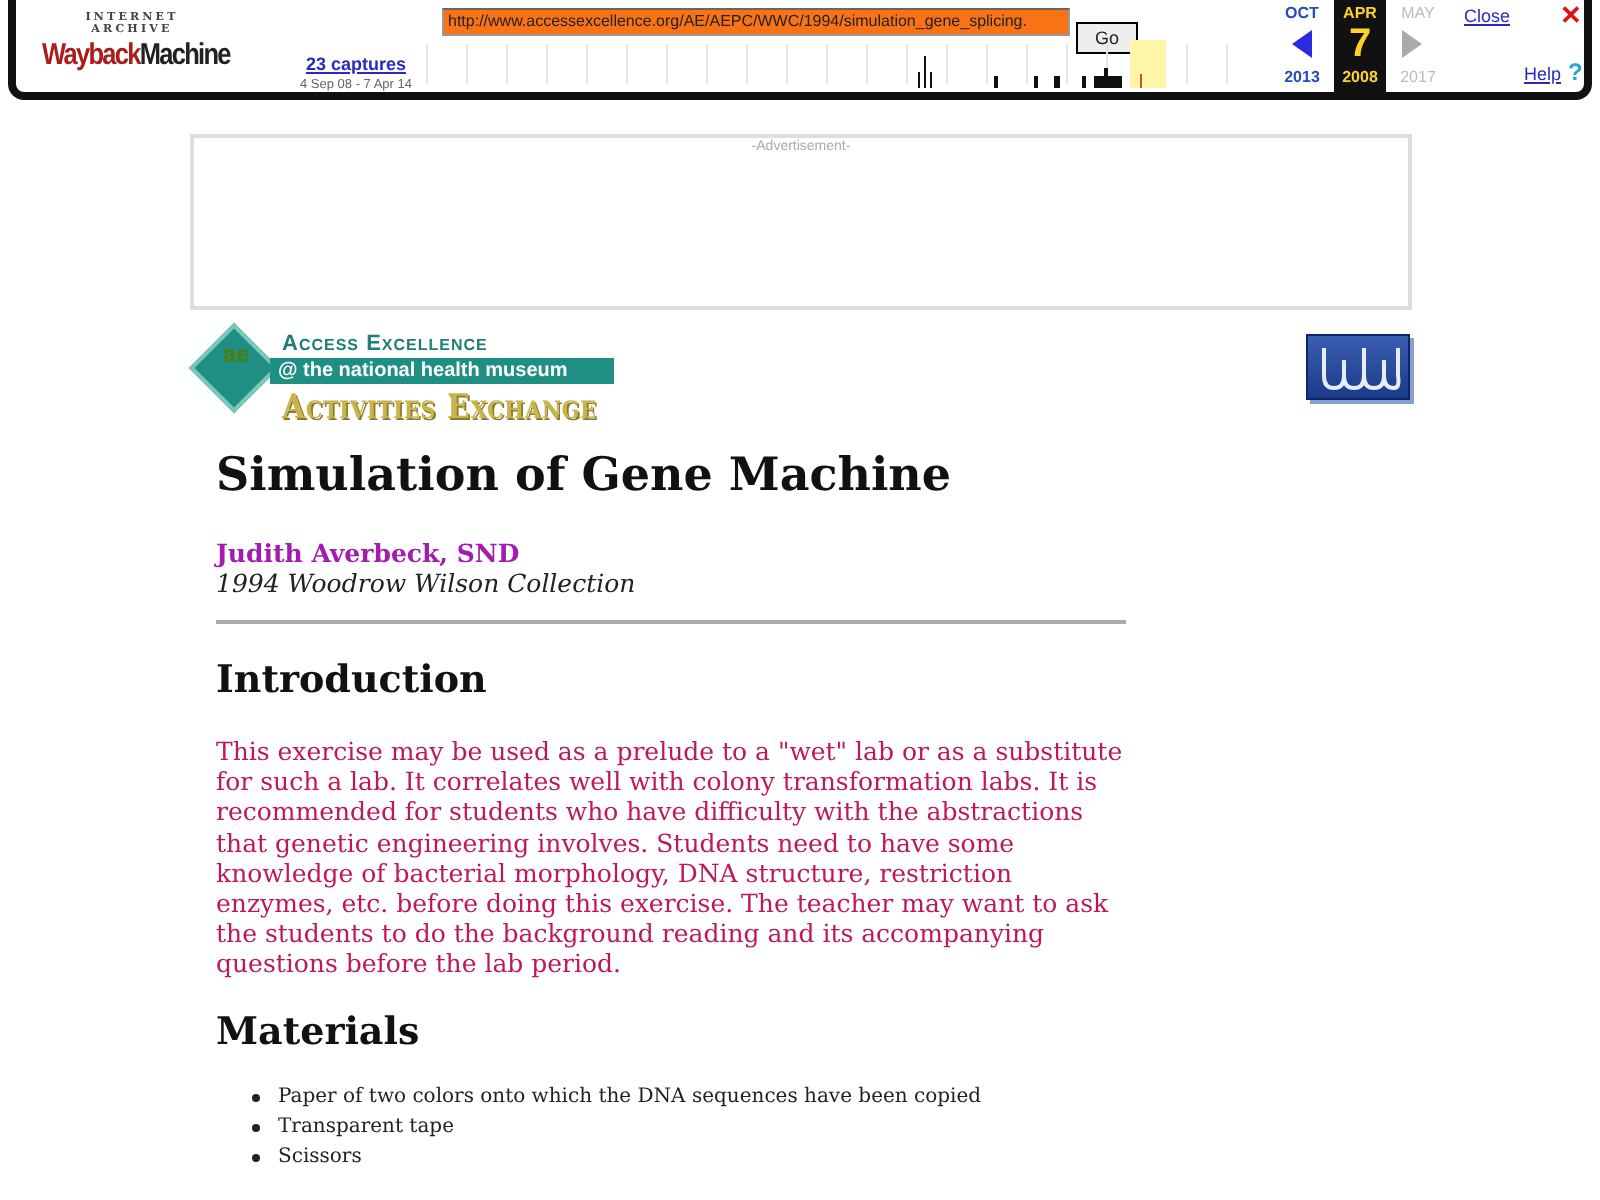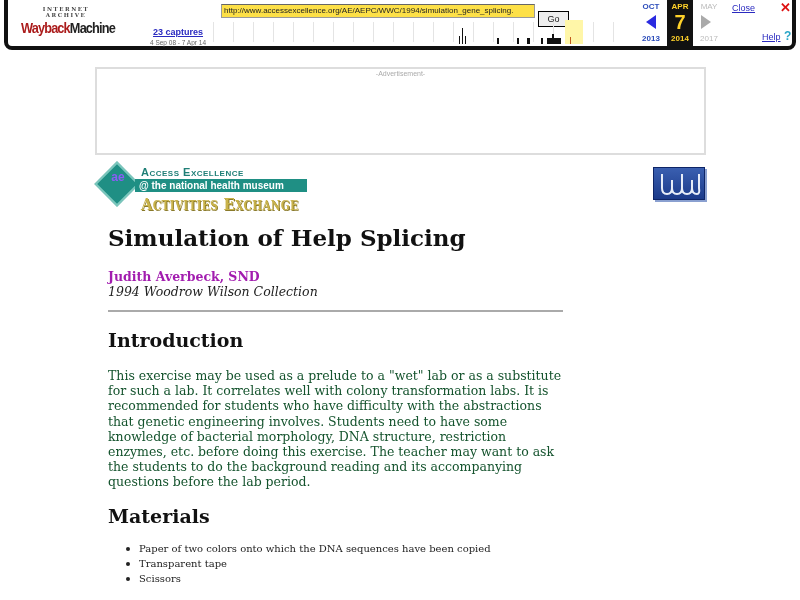--- a/index.html
+++ b/index.html
@@ -15,21 +15,21 @@
     .wb-logo { position: absolute; left: 13px; top: 8px; width: 90px; }
     .wb-logo .ia { font-size: 5.5px; letter-spacing: 1.6px; color: #444; font-weight: bold; text-align: center; font-family: "DejaVu Serif", serif; }
     .wb-logo .wm { margin-top: 2px; font-size: 15px; font-weight: bold; letter-spacing: -1px; line-height: 16px; font-family: "Liberation Sans", sans-serif; transform: scaleX(0.85); transform-origin: left; white-space: nowrap; }
     .wb-logo .wm .w1 { color: #ab1c1c; }
     .wb-logo .wm .w2 { color: #222; }
 
     .wb-caps { position: absolute; left: 130px; top: 29px; width: 80px; text-align: center; }
     .wb-caps a { display: block; font-size: 9px; font-weight: bold; color: #2a2ac0; text-decoration: underline; }
     .wb-caps .range { font-size: 6.5px; color: #666; margin-top: 2px; }
 
-    .wb-url { position: absolute; left: 213px; top: 6px; width: 314px; height: 14px; border: 1px solid #999; border-top-color: #666; font-size: 8px; line-height: 12px; padding-left: 2px; color: #222; overflow: hidden; white-space: nowrap; background: #fde047; }
+    .wb-url { position: absolute; left: 213px; top: 6px; width: 314px; height: 14px; border: 1px solid #999; border-top-color: #666; font-size: 8px; line-height: 12px; padding-left: 2px; color: #222; overflow: hidden; white-space: nowrap; background: #f97316; }
     .wb-go { position: absolute; left: 530px; top: 13px; width: 31px; height: 16px; border: 1px solid #000000; background: #eee; font-size: 9px; line-height: 14px; text-align: center; color: #222; }
 
     .wb-spark { position: absolute; left: 205px; top: 22px; width: 410px; height: 24px; }
     .wb-spark .tick { position: absolute; top: 2px; width: 1px; height: 20px; background: #e4e4e4; }
     .wb-spark .bar { position: absolute; bottom: 0; background: #111; }
     .wb-spark .hl { position: absolute; top: 0; height: 24px; background: #fff6a8; }
     .wb-spark .cur { position: absolute; bottom: 0; width: 1px; height: 7px; background: #c25a1d; }
 
     .wb-cal { position: absolute; left: 628px; top: 0; width: 100px; height: 48px; }
     .wb-cal .col { position: absolute; top: 0; width: 26px; height: 48px; text-align: center; font-size: 8px; font-weight: bold; }
@@ -48,37 +48,37 @@
     .wb-help { position: absolute; left: 754px; top: 34px; font-size: 9px; color: #2a2ac0; text-decoration: underline; }
     .wb-help-q { position: absolute; left: 776px; top: 31px; font-size: 12px; color: #2aa6c8; font-weight: bold; }
 
     
     .ad { position: absolute; left: 95px; top: 67px; width: 611px; height: 88px; border: 2px solid #ddd; }
     .ad .lbl { text-align: center; font-size: 7px; color: #aaa; margin-top: 1px; font-family: "Liberation Sans", sans-serif; }
 
     
     .ae-logo { position: absolute; left: 97px; top: 164px; width: 215px; height: 52px; font-family: "Liberation Sans", sans-serif; }
     .ae-diamond { position: absolute; left: 4px; top: 4px; width: 32px; height: 32px; background: #1f8f84; transform: rotate(45deg); border: 2px solid #7cc7bd; }
-    .ae-diamond-text { position: absolute; left: 12px; top: 8px; width: 18px; color: #8b5cf6; font-size: 12px; line-height: 11px; text-align: center; font-weight: bold; }
+    .ae-diamond-text { position: absolute; left: 12px; top: 8px; width: 18px; color: #4d7c0f; font-size: 12px; line-height: 11px; text-align: center; font-weight: bold; }
     .ae-top { position: absolute; left: 44px; top: 2px; font-size: 11px; font-weight: bold; color: #1f7f77; letter-spacing: 0.5px; font-variant: small-caps; }
     .ae-band { position: absolute; left: 38px; top: 15px; width: 172px; height: 13px; background: #1f8f84; color: #fff; font-size: 10px; font-weight: bold; line-height: 13px; padding-left: 4px; white-space: nowrap; }
     .ae-exch { position: absolute; left: 44px; top: 30px; font-size: 17px; font-weight: bold; color: #c9b34b; font-variant: small-caps; letter-spacing: 0.3px; text-shadow: 1px 1px 0 #8a7a2a; font-family: "DejaVu Serif", serif; transform: scaleX(0.88); transform-origin: left; white-space: nowrap; }
 
     .ww-logo { position: absolute; left: 653px; top: 167px; width: 52px; height: 33px; background: linear-gradient(180deg, #3a5fb0, #1b3a8a); border: 1px solid #0d2466; box-shadow: 2px 2px 0 #8aa0d0; }
     .ww-logo svg { position: absolute; left: 5px; top: 4px; }
 
     
     .content { position: absolute; left: 108px; top: 222px; width: 460px; }
     h1 { font-size: 23px; font-weight: bold; color: #111; line-height: 32px; }
     .author { margin-top: 15px; font-size: 12.5px; font-weight: bold; color: #a21caf; line-height: 15px; }
     .collection { font-size: 12.5px; color: #222; line-height: 15px; font-style: italic; }
     hr { margin-top: 11px; border: none; border-top: 2px solid #aaa; width: 455px; }
     h2 { font-size: 19px; font-weight: bold; color: #111; line-height: 24px; }
     h2.intro { margin-top: 16px; }
-    p.body { margin-top: 16px; font-size: 12.5px; line-height: 15.2px; color: #14532d; width: 460px; }
+    p.body { margin-top: 16px; font-size: 12.5px; line-height: 15.2px; color: #be185d; width: 460px; }
     h2.mat { margin-top: 14px; }
     ul { margin-top: 13px; padding-left: 31px; list-style: none; }
     ul li { position: relative; font-size: 10px; line-height: 15px; color: #222; padding-left: 0; width: 420px; }
     ul li::before { content: ""; position: absolute; left: -13px; top: 6px; width: 4px; height: 4px; border-radius: 50%; background: #222; }
   </style>
 </head>
 <body>
 
 <div class="wb">
   <div class="wb-logo">
@@ -132,21 +132,21 @@
 
   <div class="wb-cal">
     <div class="col c1">
       <div class="mo">OCT</div>
       <div class="arrow"></div>
       <div class="yr">2013</div>
     </div>
     <div class="col c2">
       <div class="mo">APR</div>
       <div class="day">7</div>
-      <div class="yr">2014</div>
+      <div class="yr">2008</div>
     </div>
     <div class="col c3">
       <div class="mo">MAY</div>
       <div class="arrow"></div>
       <div class="yr">2017</div>
     </div>
   </div>
 
   <a class="wb-close">Close</a>
   <span class="wb-close-x">✕</span>
@@ -166,21 +166,21 @@
   <div class="ae-exch">Activities Exchange</div>
 </div>
 
 <div class="ww-logo">
   <svg width="42" height="25" viewBox="0 0 42 25">
     <path d="M3 2 V16 Q3 22 8 22 Q13 22 13 16 V8 M13 16 Q13 22 18 22 Q23 22 23 16 V2 M23 16 Q23 22 28 22 Q33 22 33 16 V8 M33 16 Q33 22 38 22 Q41 22 40 16 V2" fill="none" stroke="#e6ecf8" stroke-width="2"></path>
   </svg>
 </div>
 
 <div class="content">
-  <h1>Simulation of Help Splicing</h1>
+  <h1>Simulation of Gene Machine</h1>
   <div class="author">Judith Averbeck, SND</div>
   <div class="collection">1994 Woodrow Wilson Collection</div>
   <hr>
 
   <h2 class="intro">Introduction</h2>
   <p class="body">This exercise may be used as a prelude to a "wet" lab or as a substitute for such a lab. It correlates well with colony transformation labs. It is recommended for students who have difficulty with the abstractions that genetic engineering involves. Students need to have some knowledge of bacterial morphology, DNA structure, restriction enzymes, etc. before doing this exercise. The teacher may want to ask the students to do the background reading and its accompanying questions before the lab period.</p>
 
   <h2 class="mat">Materials</h2>
   <ul>
     <li>Paper of two colors onto which the DNA sequences have been copied</li>

